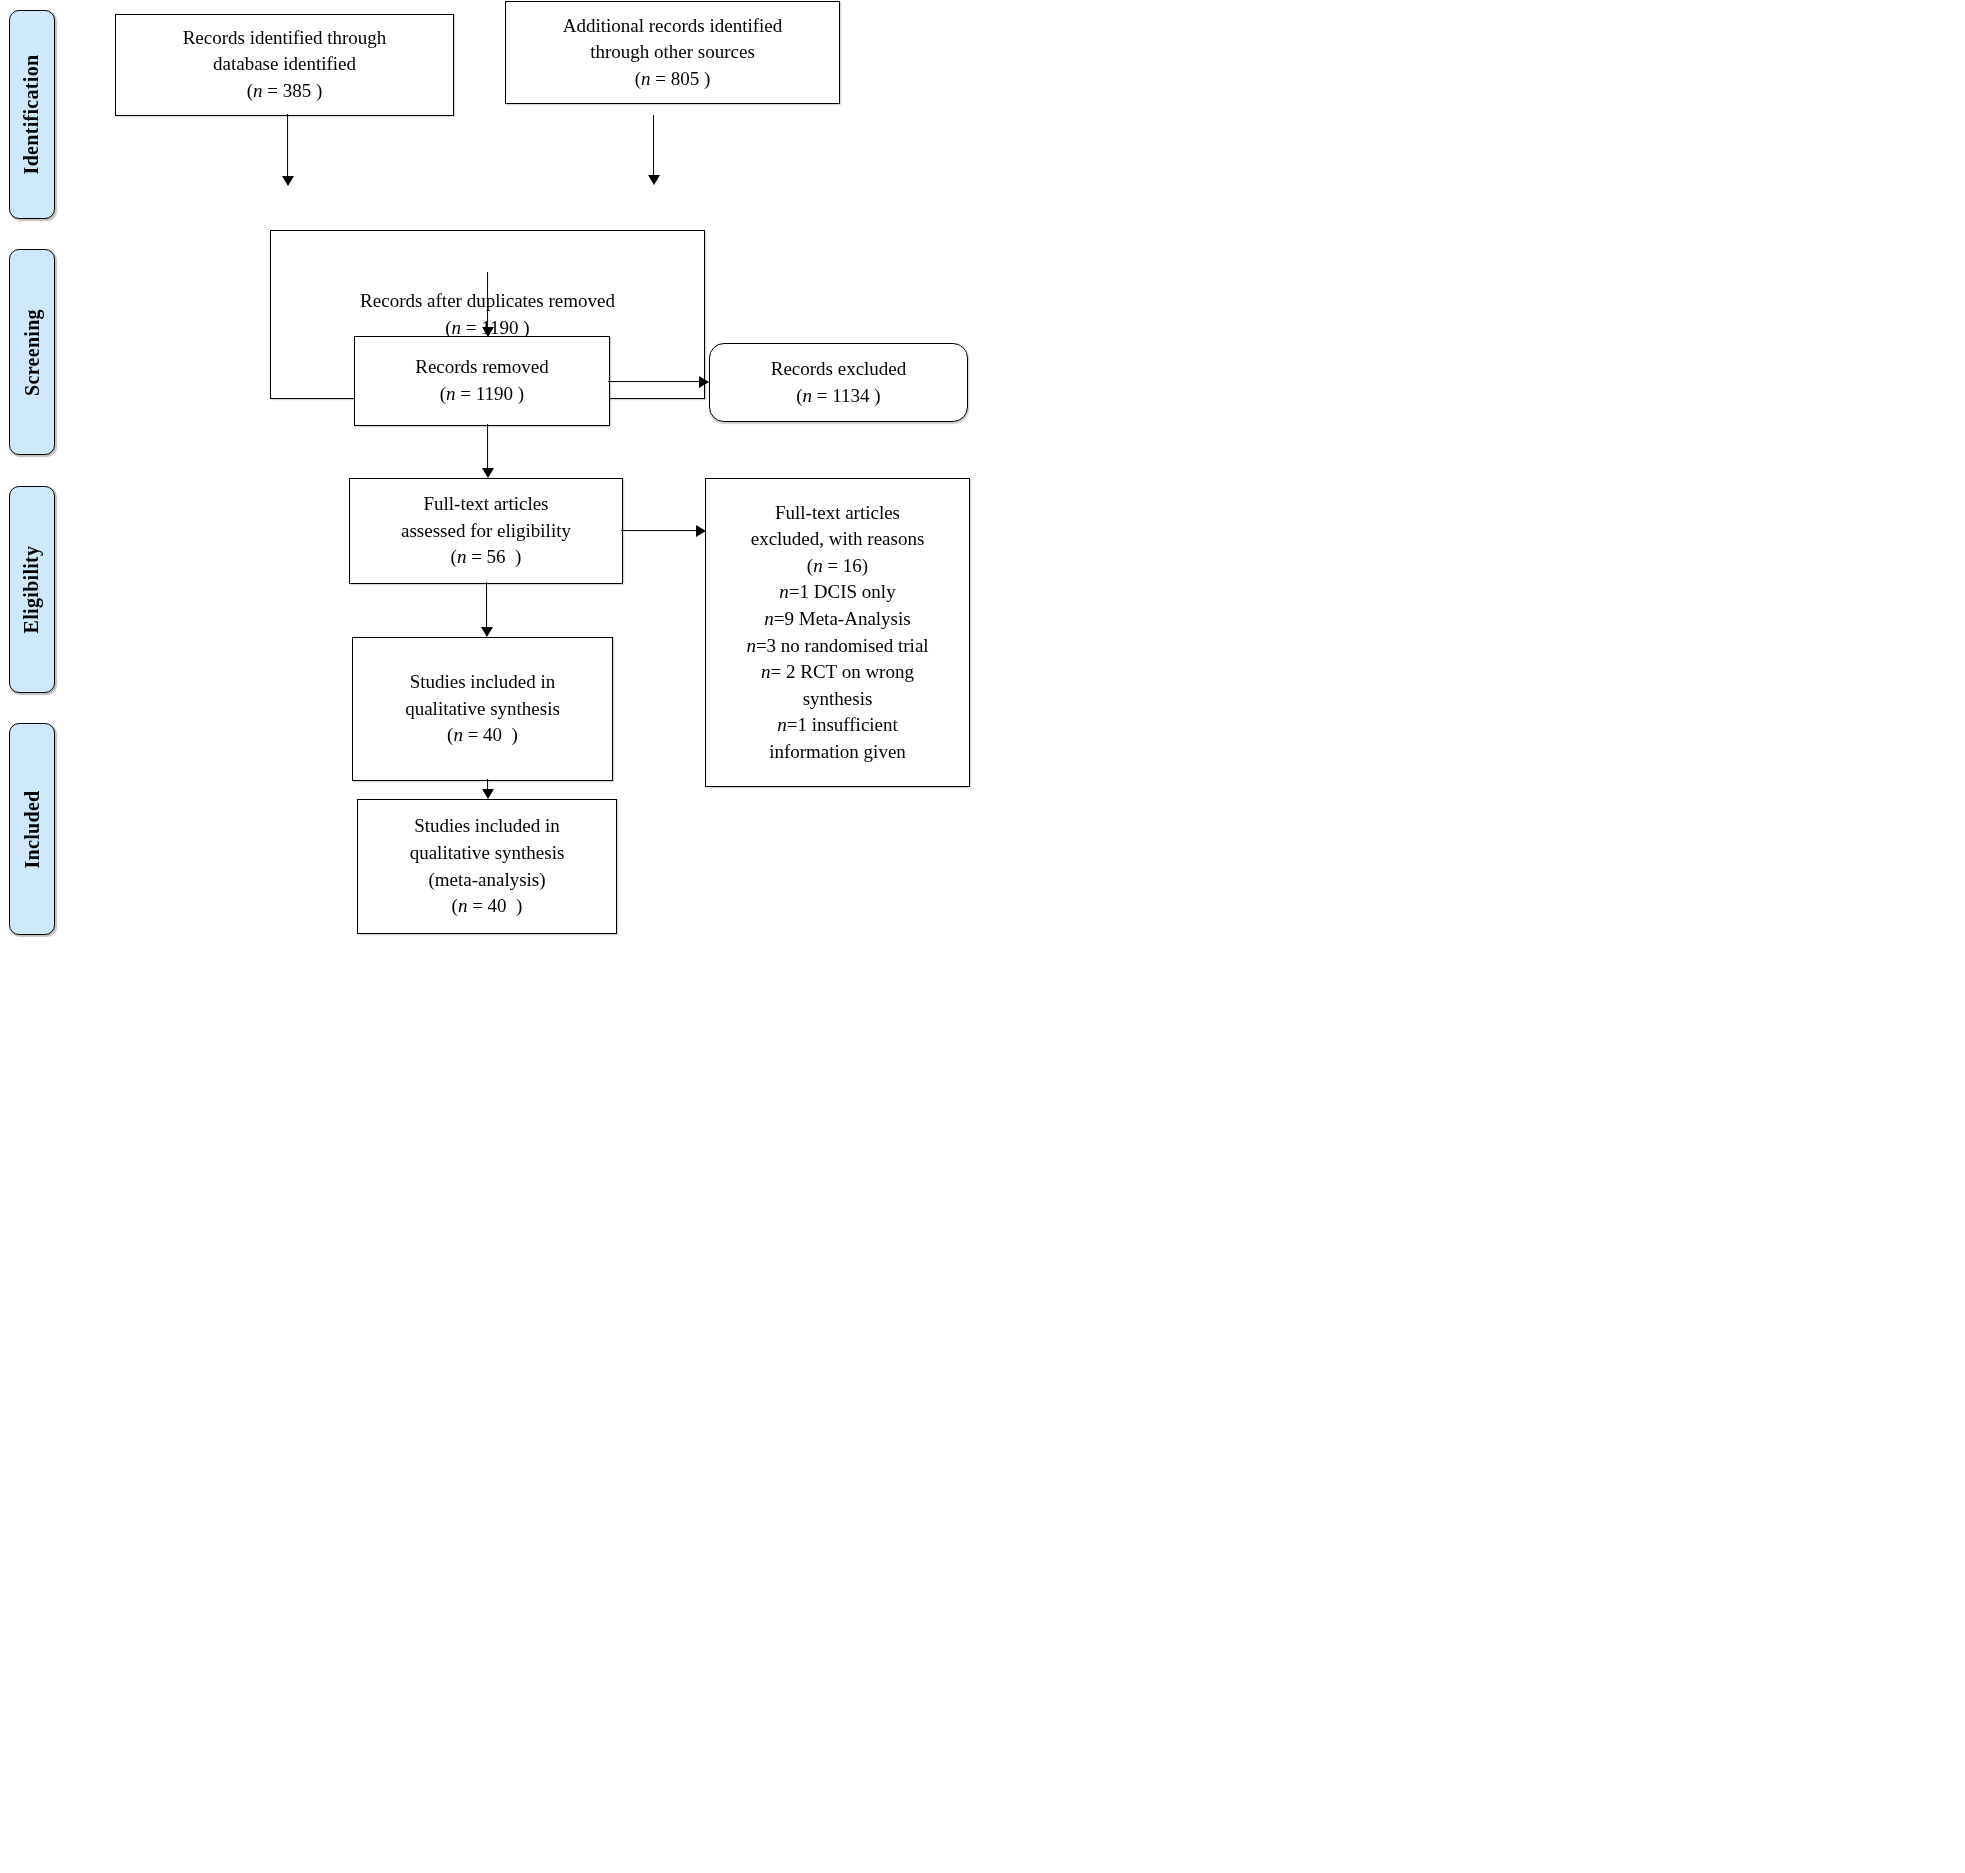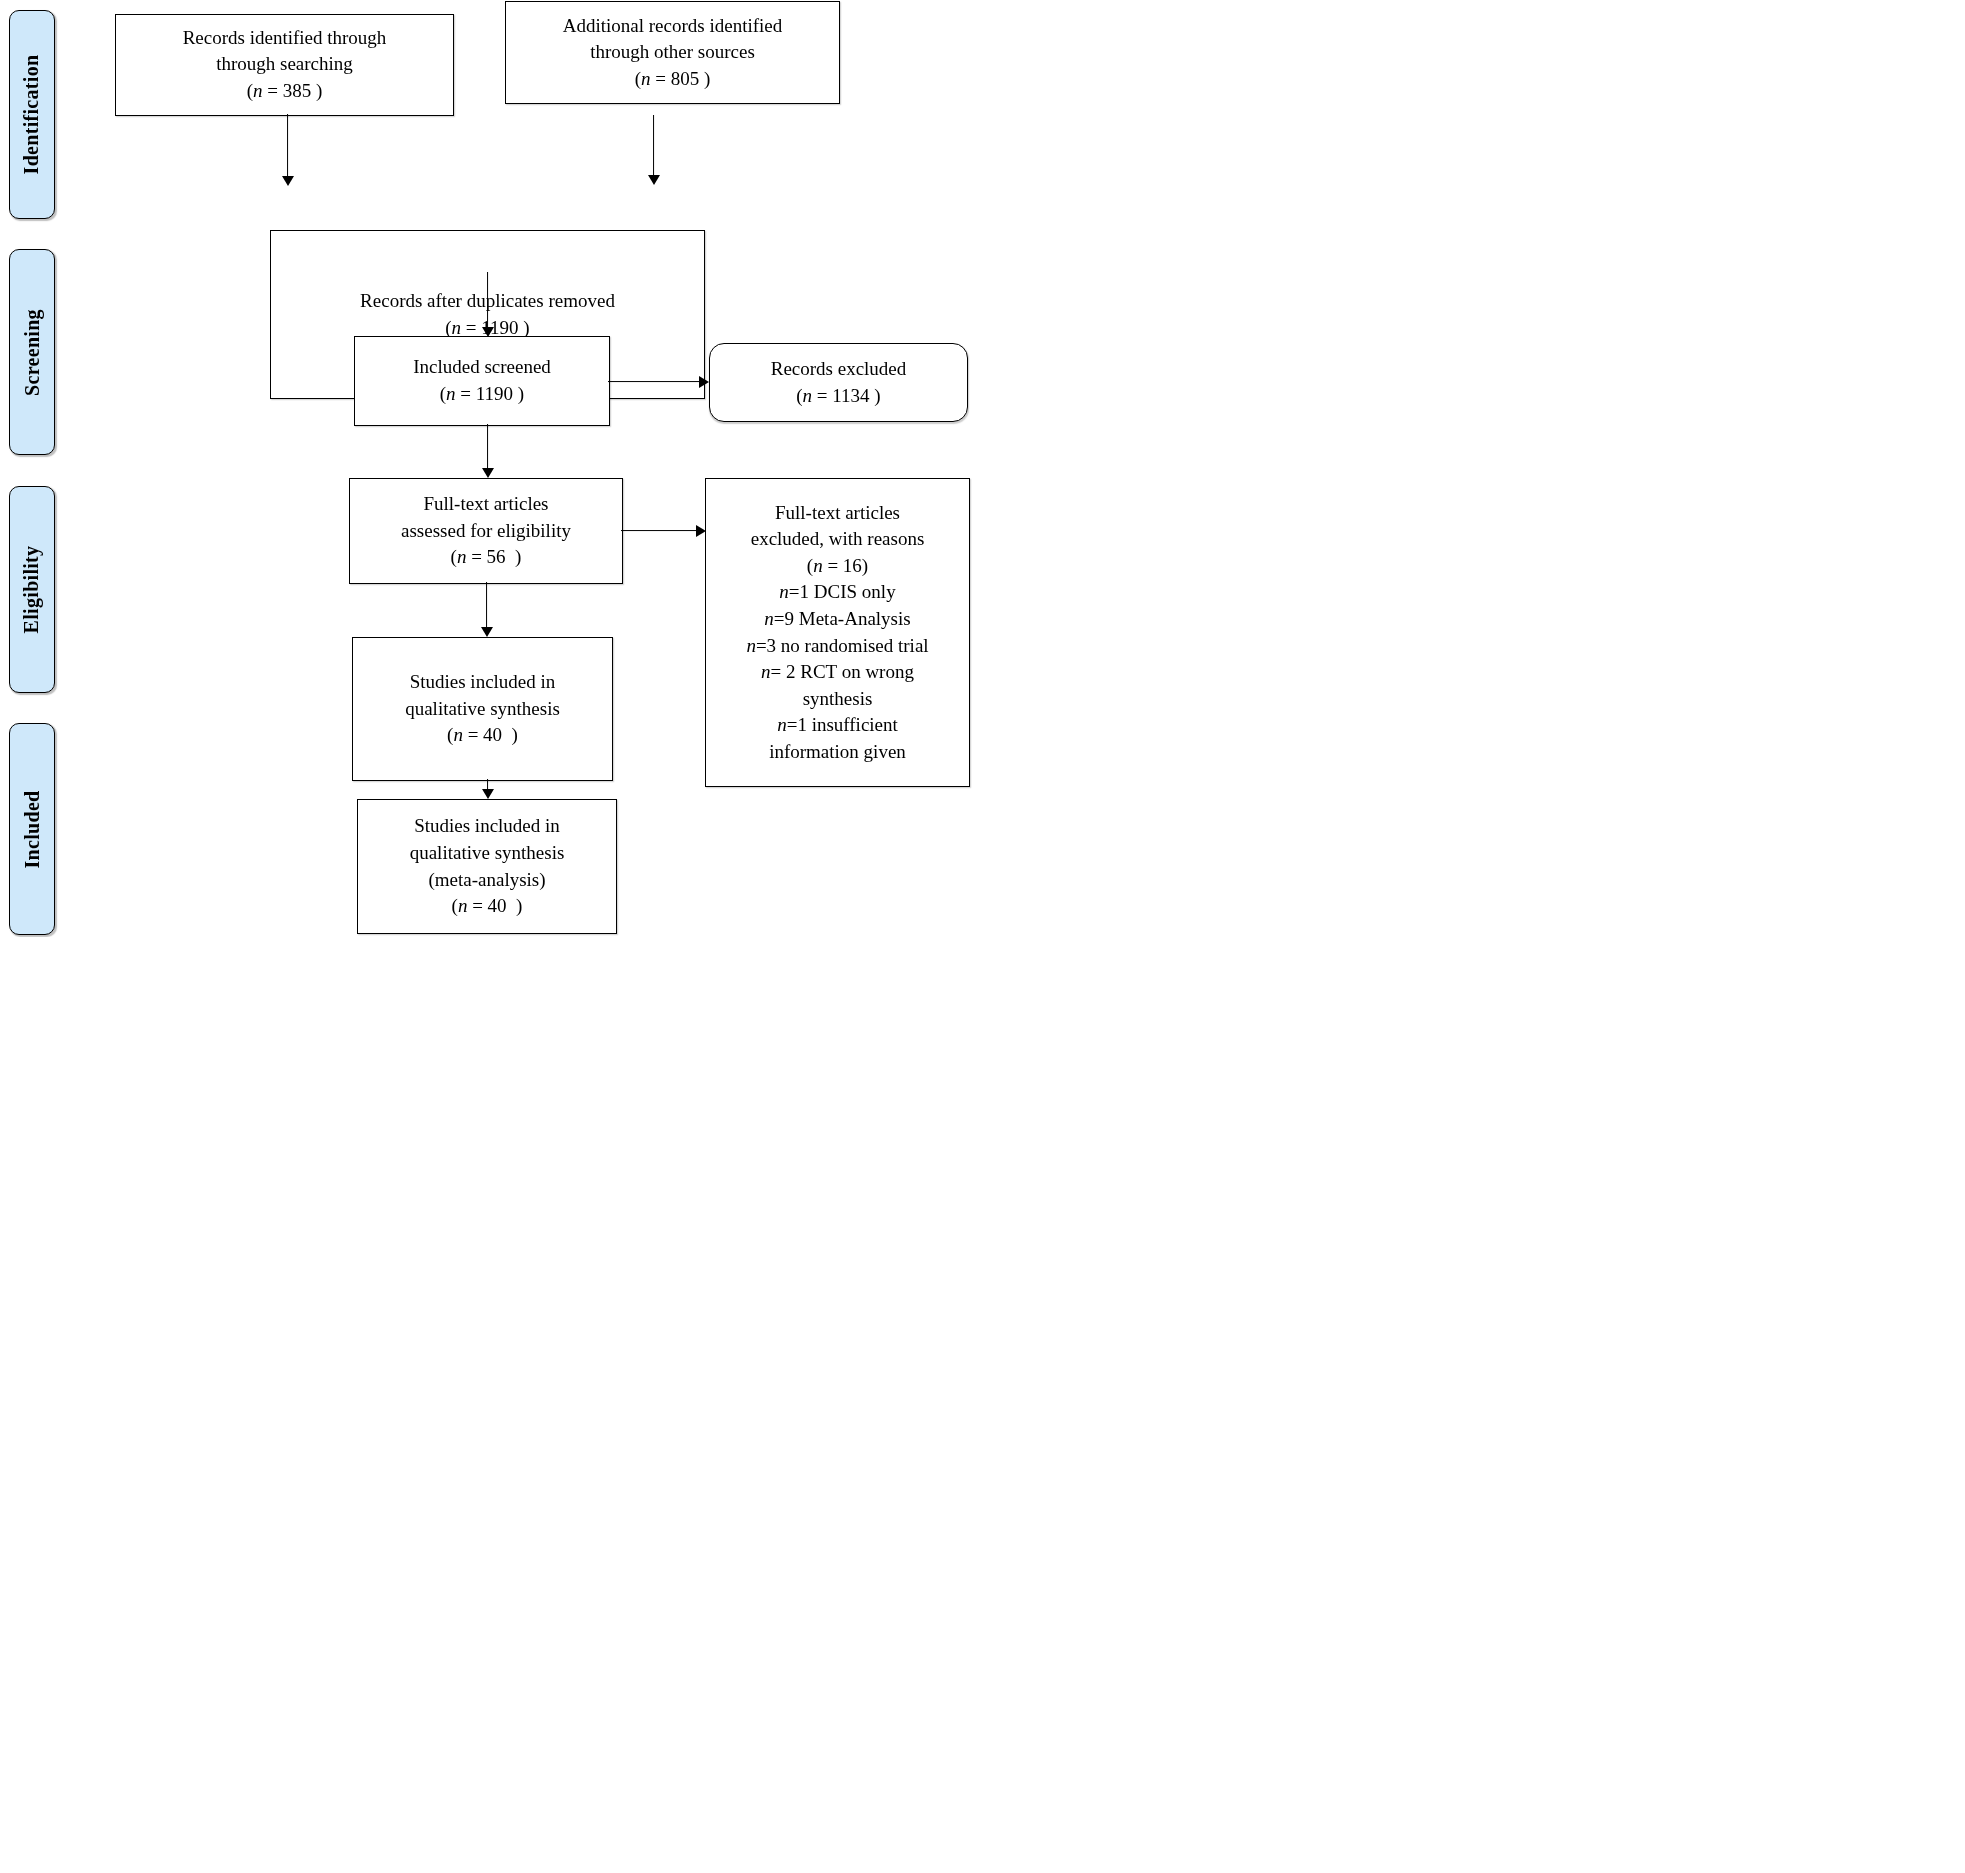--- a/index.html
+++ b/index.html
@@ -92,37 +92,37 @@
   </div>
   <div class="stage" style="top:486px; height:205px;">
     <span class="stage-label">Eligibility</span>
   </div>
   <div class="stage" style="top:723px; height:210px;">
     <span class="stage-label">Included</span>
   </div>
 
   <div class="fbox" style="left:115px; top:13.6px; width:337px; height:100px;">
     <div class="line mathline">Records identified through</div>
-    <div class="line mathline">through searching</div>
+    <div class="line mathline">database identified</div>
     <div class="line mathline">(<i>n</i> = 385 )</div>
   </div>
 
   <div class="fbox" style="left:505px; top:1px; width:333px; height:101px;">
     <div class="line mathline">Additional records identified</div>
     <div class="line mathline">through other sources</div>
     <div class="line mathline">(<i>n</i> = 805 )</div>
   </div>
 
   <div class="fbox" style="left:270px; top:185px; width:433px; height:167px;margin-top:45px;">
     <div class="line mathline">Records after duplicates removed</div>
     <div class="line mathline">(<i>n</i> = 1190 )</div>
   </div>
 
   <div class="fbox" style="left:354px; top:336px; width:254px; height:88px;">
-    <div class="line mathline">Included screened</div>
+    <div class="line mathline">Records removed</div>
     <div class="line mathline">(<i>n</i> = 1190 )</div>
   </div>
 
   <div class="fbox" style="left:709px; top:343px; width:257px; height:77px;border-radius:15px;">
     <div class="line mathline">Records excluded</div>
     <div class="line mathline">(<i>n</i> = 1134 )</div>
   </div>
 
   <div class="fbox" style="left:349px; top:478px; width:272px; height:104px;">
     <div class="line mathline">Full-text articles</div>

